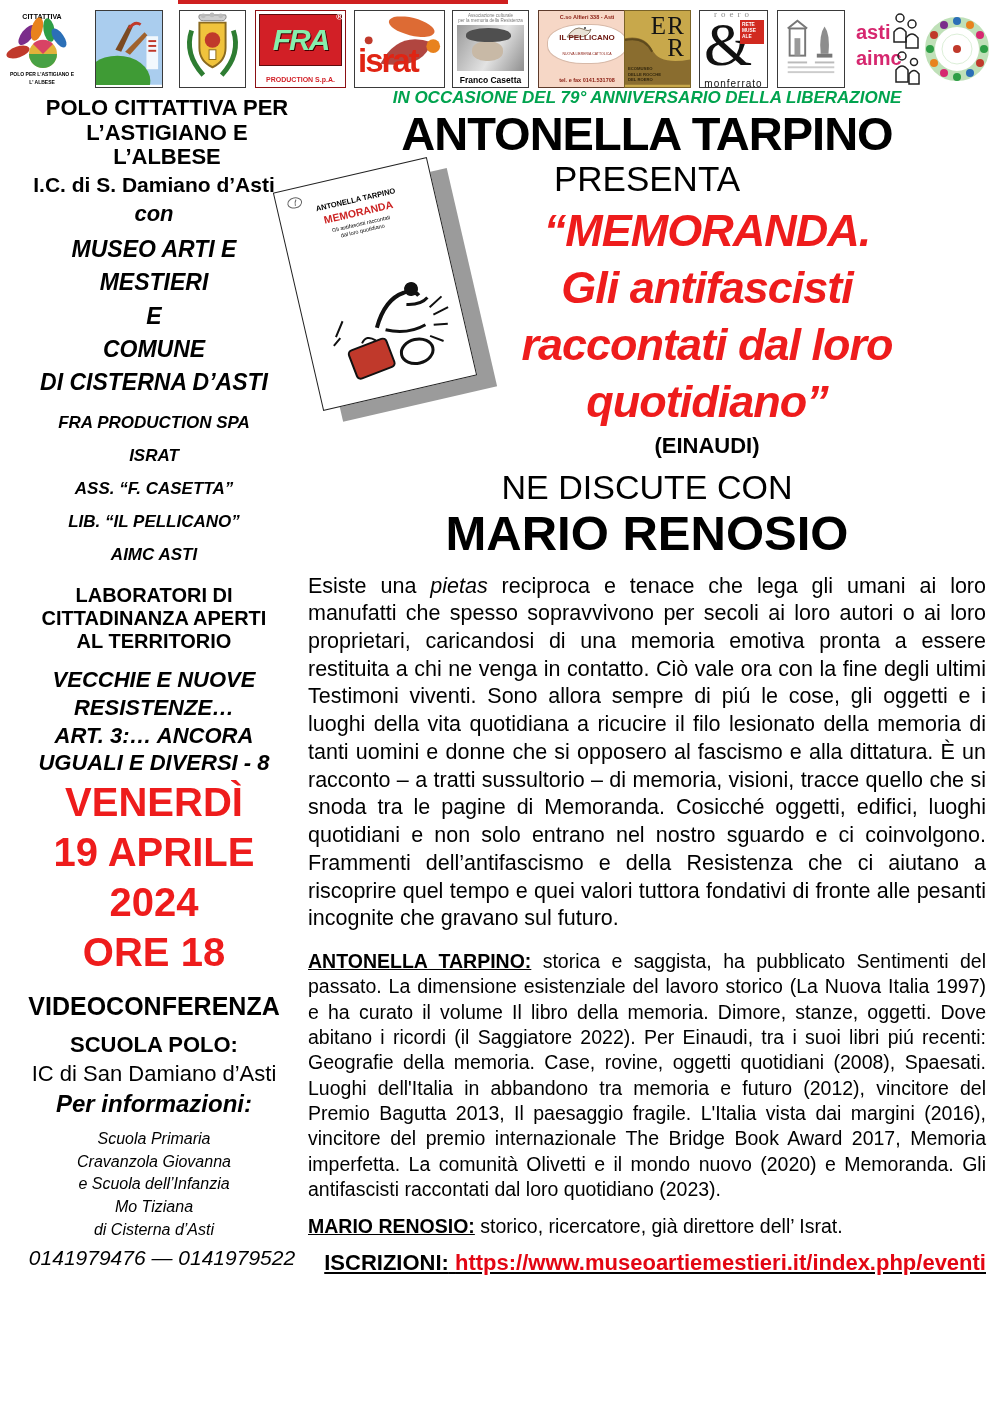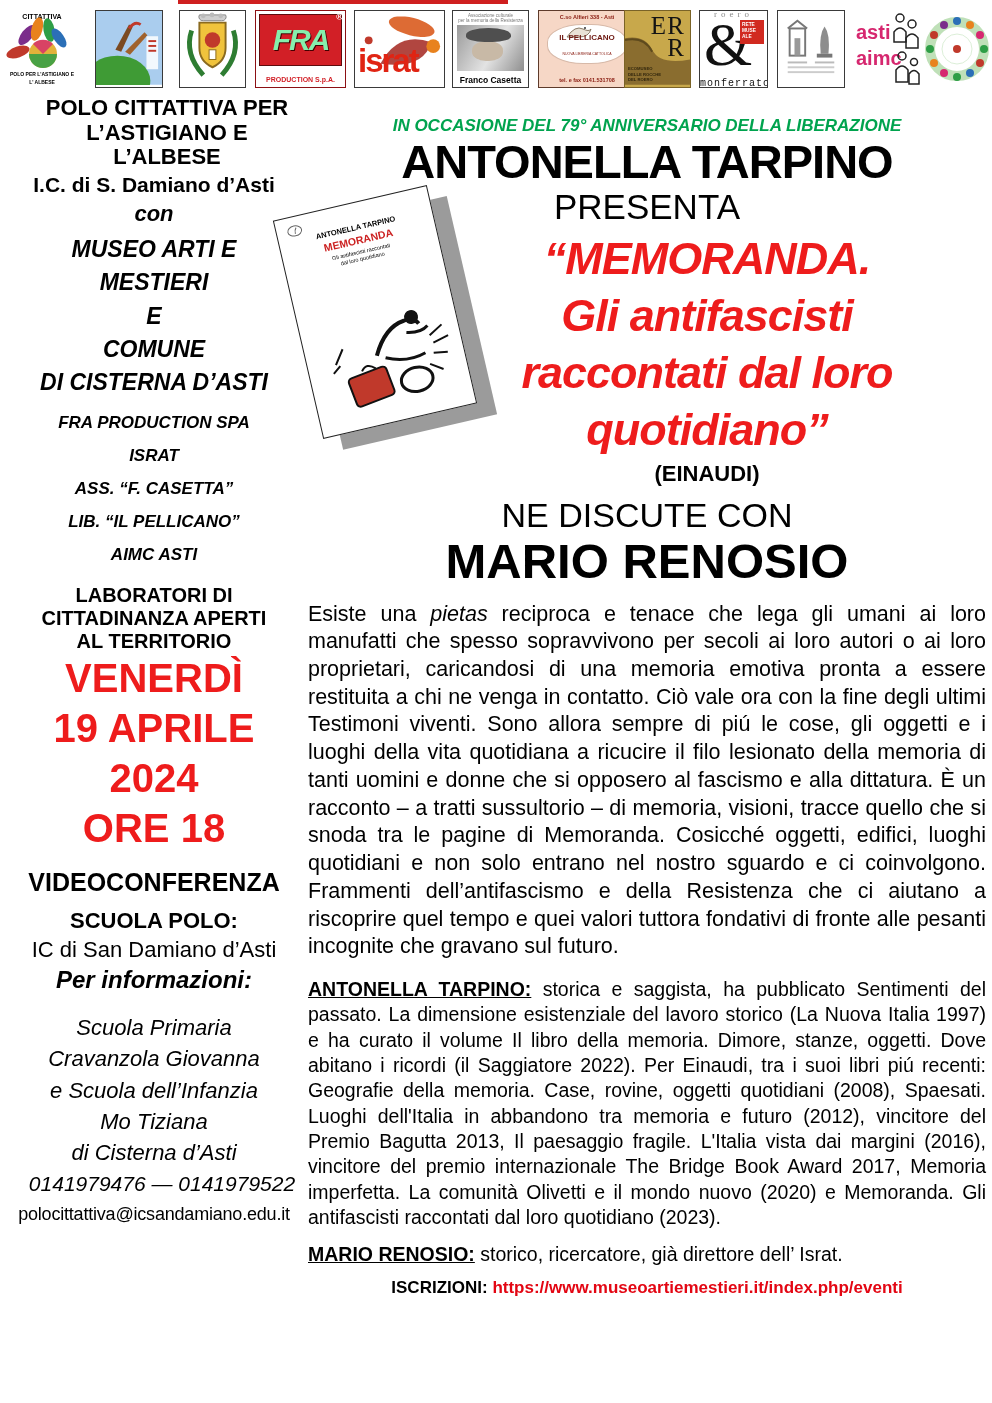--- a/index.html
+++ b/index.html
@@ -47,59 +47,59 @@
   
   .lg.err{background:#c8a84b;border-color:#7a6327;}
   .err-letter{position:absolute;font-family:"Liberation Serif",serif;color:#141414;font-size:25px;line-height:1;}
   .err-cap{position:absolute;left:3px;bottom:4px;font-size:4.2px;color:#30250c;font-weight:bold;line-height:1.35;}
   
   .rete-top{position:absolute;top:-2px;width:100%;text-align:center;font-family:"Liberation Serif",serif;
             font-size:9px;letter-spacing:4px;color:#8c8c8c;}
   .rete-amp{position:absolute;left:4px;top:2px;font-family:"Liberation Serif",serif;font-size:62px;line-height:1;color:#111;}
   .rete-badge{position:absolute;right:3px;top:9px;width:24px;height:24px;background:#d12a20;color:#fff;
             font-size:4.8px;font-weight:bold;line-height:1.25;padding:2px 0 0 2px;box-sizing:border-box;}
-  .rete-bottom{position:absolute;bottom:-2px;width:100%;text-align:center;font-family:Liberation Mono, monospace;
+  .rete-bottom{position:absolute;bottom:-2px;width:100%;text-align:center;font-family:Liberation Sans, sans-serif;
             font-size:10px;letter-spacing:1px;color:#111;}
   
   .aimc-t1{position:absolute;left:4px;top:12px;font-size:20px;font-weight:bold;color:#d6276f;line-height:1;}
   .aimc-t2{position:absolute;left:4px;top:38px;font-size:20px;font-weight:bold;color:#d6276f;line-height:1;}
 
   
   .sidebar{position:absolute;left:0;top:96px;width:308px;text-align:center;}
   .sb-polo{font-size:22px;font-weight:bold;line-height:1.12;white-space:pre-line;padding-left:26px;}
   .sb-ic{font-size:21px;font-weight:bold;margin-top:3px;white-space:nowrap;}
   .sb-con{font-size:22px;margin-top:4px;}
   .sb-orgs{font-size:23px;line-height:1.45;margin-top:6px;}
   .sb-item{font-size:17px;margin-top:13px;}
   .sb-lab{font-size:20px;font-weight:bold;line-height:1.16;margin-top:19px;}
   .sb-res{font-size:22px;line-height:1.26;margin-top:13px;}
   .sb-date{font-size:40px;font-weight:bold;color:#ee1c1c;line-height:1.25;}
   .sb-video{font-size:25px;font-weight:bold;margin-top:15px;}
   .sb-sp{font-size:22px;font-weight:bold;margin-top:11px;}
   .sb-spv{font-size:22px;margin-top:3px;}
   .sb-info-l{font-size:24px;margin-top:3px;}
-  .sb-info{font-size:22px;font-style:italic;line-height:1.42;margin-top:18px;}
+  .sb-info{font-size:16px;font-style:italic;line-height:1.42;margin-top:10px;}
   .sb-ph{font-size:21px;font-style:italic;margin-top:4px;padding-left:16px;}
   .sb-email{font-size:18px;margin-top:8px;letter-spacing:-0.2px;}
 
   
-  .main{position:absolute;left:308px;top:88px;width:678px;margin-top:28px;}
+  .main{position:absolute;left:308px;top:88px;width:678px;}
   .banner{color:#00A34E;font-weight:bold;font-style:italic;font-size:17px;text-align:center;}
   .speaker{font-size:47px;font-weight:bold;text-align:center;line-height:1.08;margin-top:1px;letter-spacing:-1px;}
   .presenta{font-size:35px;text-align:center;margin-top:1px;line-height:1.05;}
   .redtitle{color:#ee1c1c;font-weight:bold;font-style:italic;font-size:45px;line-height:1.27;
             text-align:center;padding-left:120px;margin-top:4px;white-space:pre-line;letter-spacing:-1px;}
   .einaudi{font-size:22px;font-weight:bold;text-align:center;padding-left:120px;margin-top:3px;}
   .nediscute{font-size:34px;text-align:center;margin-top:9px;}
   .discussant{font-size:49px;font-weight:bold;text-align:center;line-height:1.05;margin-top:1px;}
   .bodytext{font-size:21.5px;line-height:1.29;text-align:justify;margin:13px 0 0 0;}
   .bio{font-size:19.5px;line-height:1.3;text-align:justify;margin:16px 0 0 0;}
   .bio2{font-size:19.5px;margin:13px 0 0 0;}
   .names{font-weight:bold;text-decoration:underline;}
-  .iscr{font-size:17px;font-weight:bold;text-align:center;margin:12px 0 0 0;}
+  .iscr{font-size:22px;font-weight:bold;text-align:right;margin:12px 0 0 0;text-decoration:underline;}
   .iscr a{color:#e30613;text-decoration:none;font-weight:bold;}
 
   
   .bookwrap{position:absolute;left:-12px;top:84px;width:158px;height:224px;transform:rotate(-13deg);}
   .book{position:absolute;inset:0;background:#fff;border:1px solid #222;
         box-shadow:17px 15px 0 #9b9b9b;text-align:center;}
   .bk-author{font-size:7.5px;font-weight:bold;margin-top:20px;}
   .bk-title{font-size:10.5px;font-weight:bold;color:#cc2222;margin-top:2px;}
   .bk-sub{font-size:5.5px;line-height:1.3;margin-top:3px;white-space:pre-line;}
 </style>
@@ -277,35 +277,38 @@
 COMUNE
 DI CISTERNA D’ASTI</div>
   <div class="sb-item bi">FRA PRODUCTION SPA</div>
   <div class="sb-item bi">ISRAT</div>
   <div class="sb-item bi">ASS. “F. CASETTA”</div>
   <div class="sb-item bi">LIB. “IL PELLICANO”</div>
   <div class="sb-item bi">AIMC ASTI</div>
   <div class="sb-lab pre">LABORATORI DI
 CITTADINANZA APERTI
 AL TERRITORIO</div>
+  <div class="sb-res bi pre">VECCHIE E NUOVE
+RESISTENZE…
+ART. 3:… ANCORA
+UGUALI E DIVERSI - 8</div>
   <div class="sb-date pre">VENERDÌ
 19 APRILE
 2024
 ORE 18</div>
   <div class="sb-video">VIDEOCONFERENZA</div>
   <div class="sb-sp">SCUOLA POLO:</div>
   <div class="sb-spv">IC di San Damiano d’Asti</div>
   <div class="sb-info-l bi">Per informazioni:</div>
   <div class="sb-info pre">Scuola Primaria
 Cravanzola Giovanna
 e Scuola dell’Infanzia
 Mo Tiziana
 di Cisterna d’Asti</div>
   <div class="sb-ph">0141979476 — 0141979522</div>
-  <div class="sb-email">polocittattiva@icsandamiano.edu.it</div>
 </aside>
 
 <main class="main">
   <div class="banner">IN OCCASIONE DEL 79° ANNIVERSARIO  DELLA LIBERAZIONE</div>
   <div class="speaker">ANTONELLA TARPINO</div>
   <div class="presenta">PRESENTA</div>
 
   <div class="bookwrap">
     <div class="book">
       <svg class="abs" style="left:10px;top:8px;width:16px;height:12px" viewBox="0 0 16 12">

